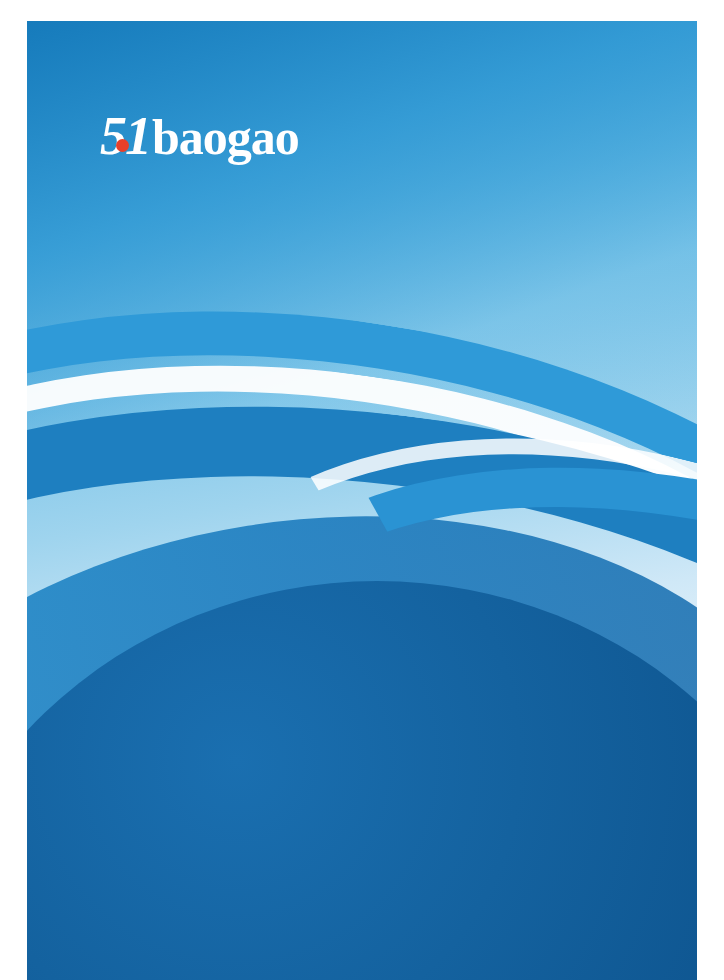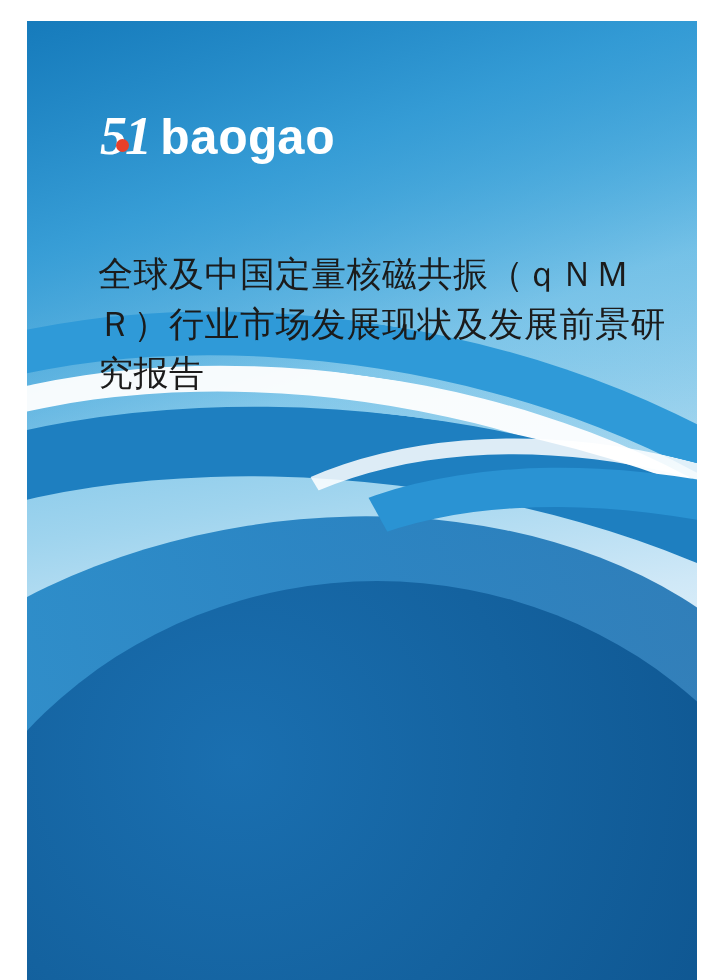--- a/index.html
+++ b/index.html
@@ -146,26 +146,26 @@
   .logo-51 {
     font-family: "Liberation Serif", serif;
     font-style: italic;
     font-weight: bold;
     font-size: 54px;
     line-height: 1;
     color: #ffffff;
     letter-spacing: -2px;
   }
   .logo-word {
-    font-family: Liberation Mono, monospace;
+    font-family: Liberation Serif, serif;
     font-weight: bold;
     font-size: 50px;
     line-height: 1;
     color: #ffffff;
-    margin-left: 10px;
+    margin-left: 2px;
     letter-spacing: -1px;
   }
   .logo-sub {
     margin-top: 10px;
     margin-left: 46px;
     font-size: 15px;
     color: #ffffff;
     letter-spacing: 3px;
     font-family: "Liberation Sans", sans-serif;
   }
@@ -212,15 +212,14 @@
     <div class="bottom-curve-2"></div>
 
     <div class="logo">
       <div class="logo-row">
         <span class="logo-51">51</span>
         <span class="logo-word">baogao</span>
       </div>
       <div class="logo-dot"></div>
     </div>
 
-    <div class="title">全球及中国定量核磁共振（ｑＮＭＲ）行业市场发展现状及发展前景研究报告</div>
   </div>
 </div>
 
 </body></html>

